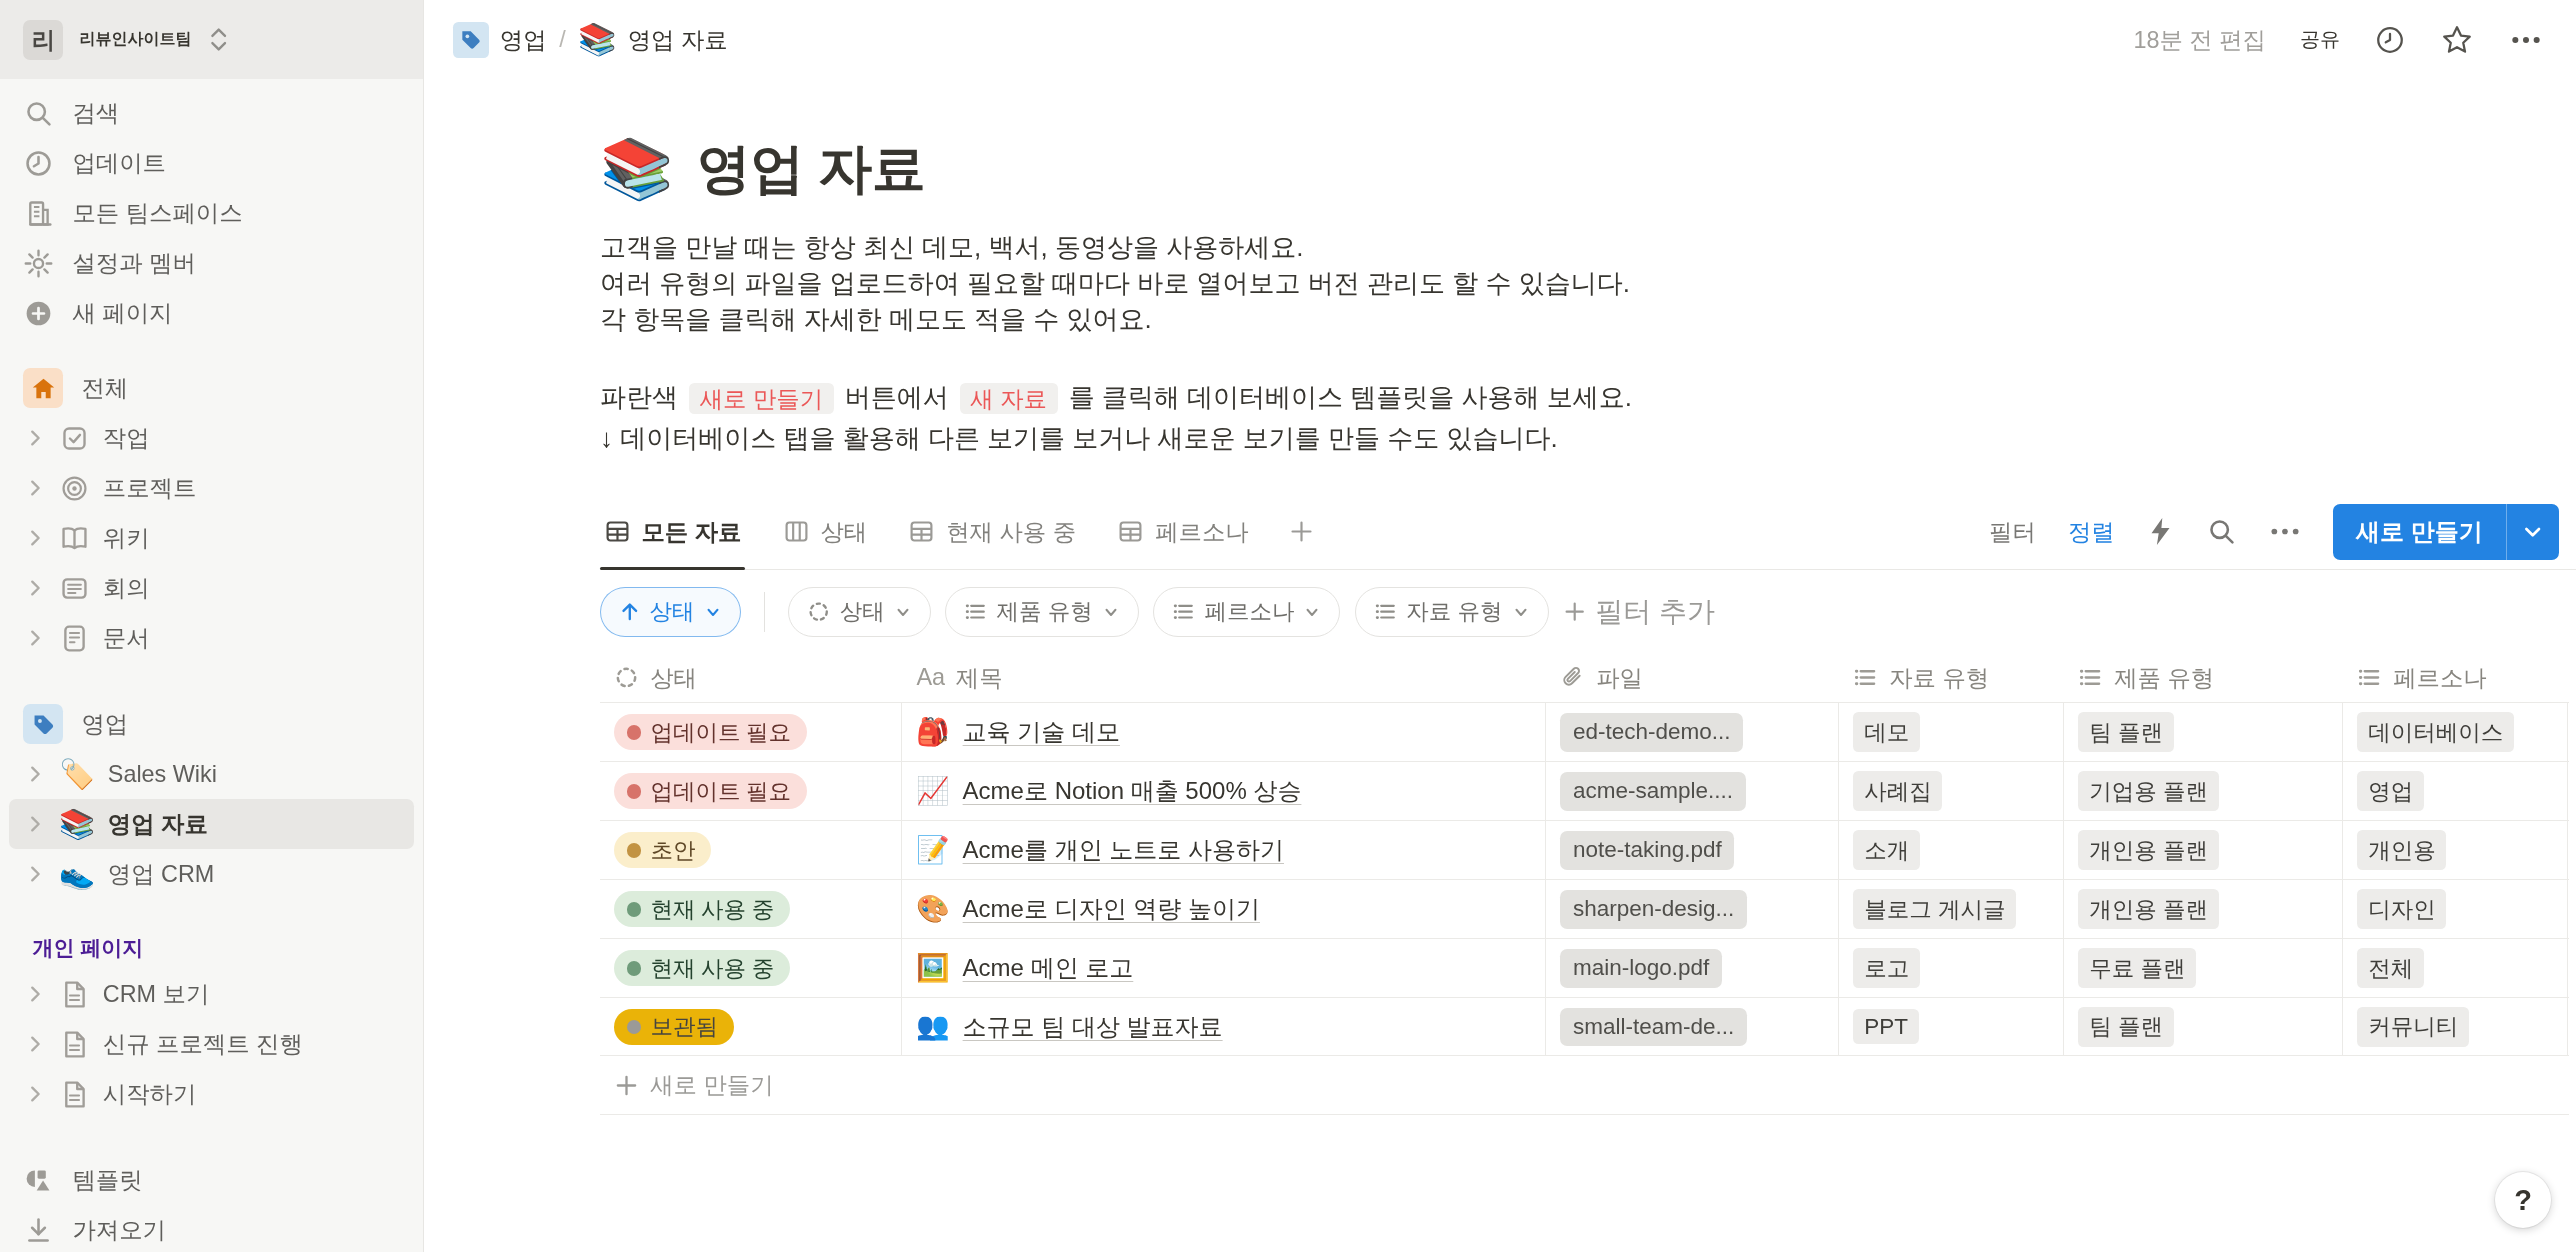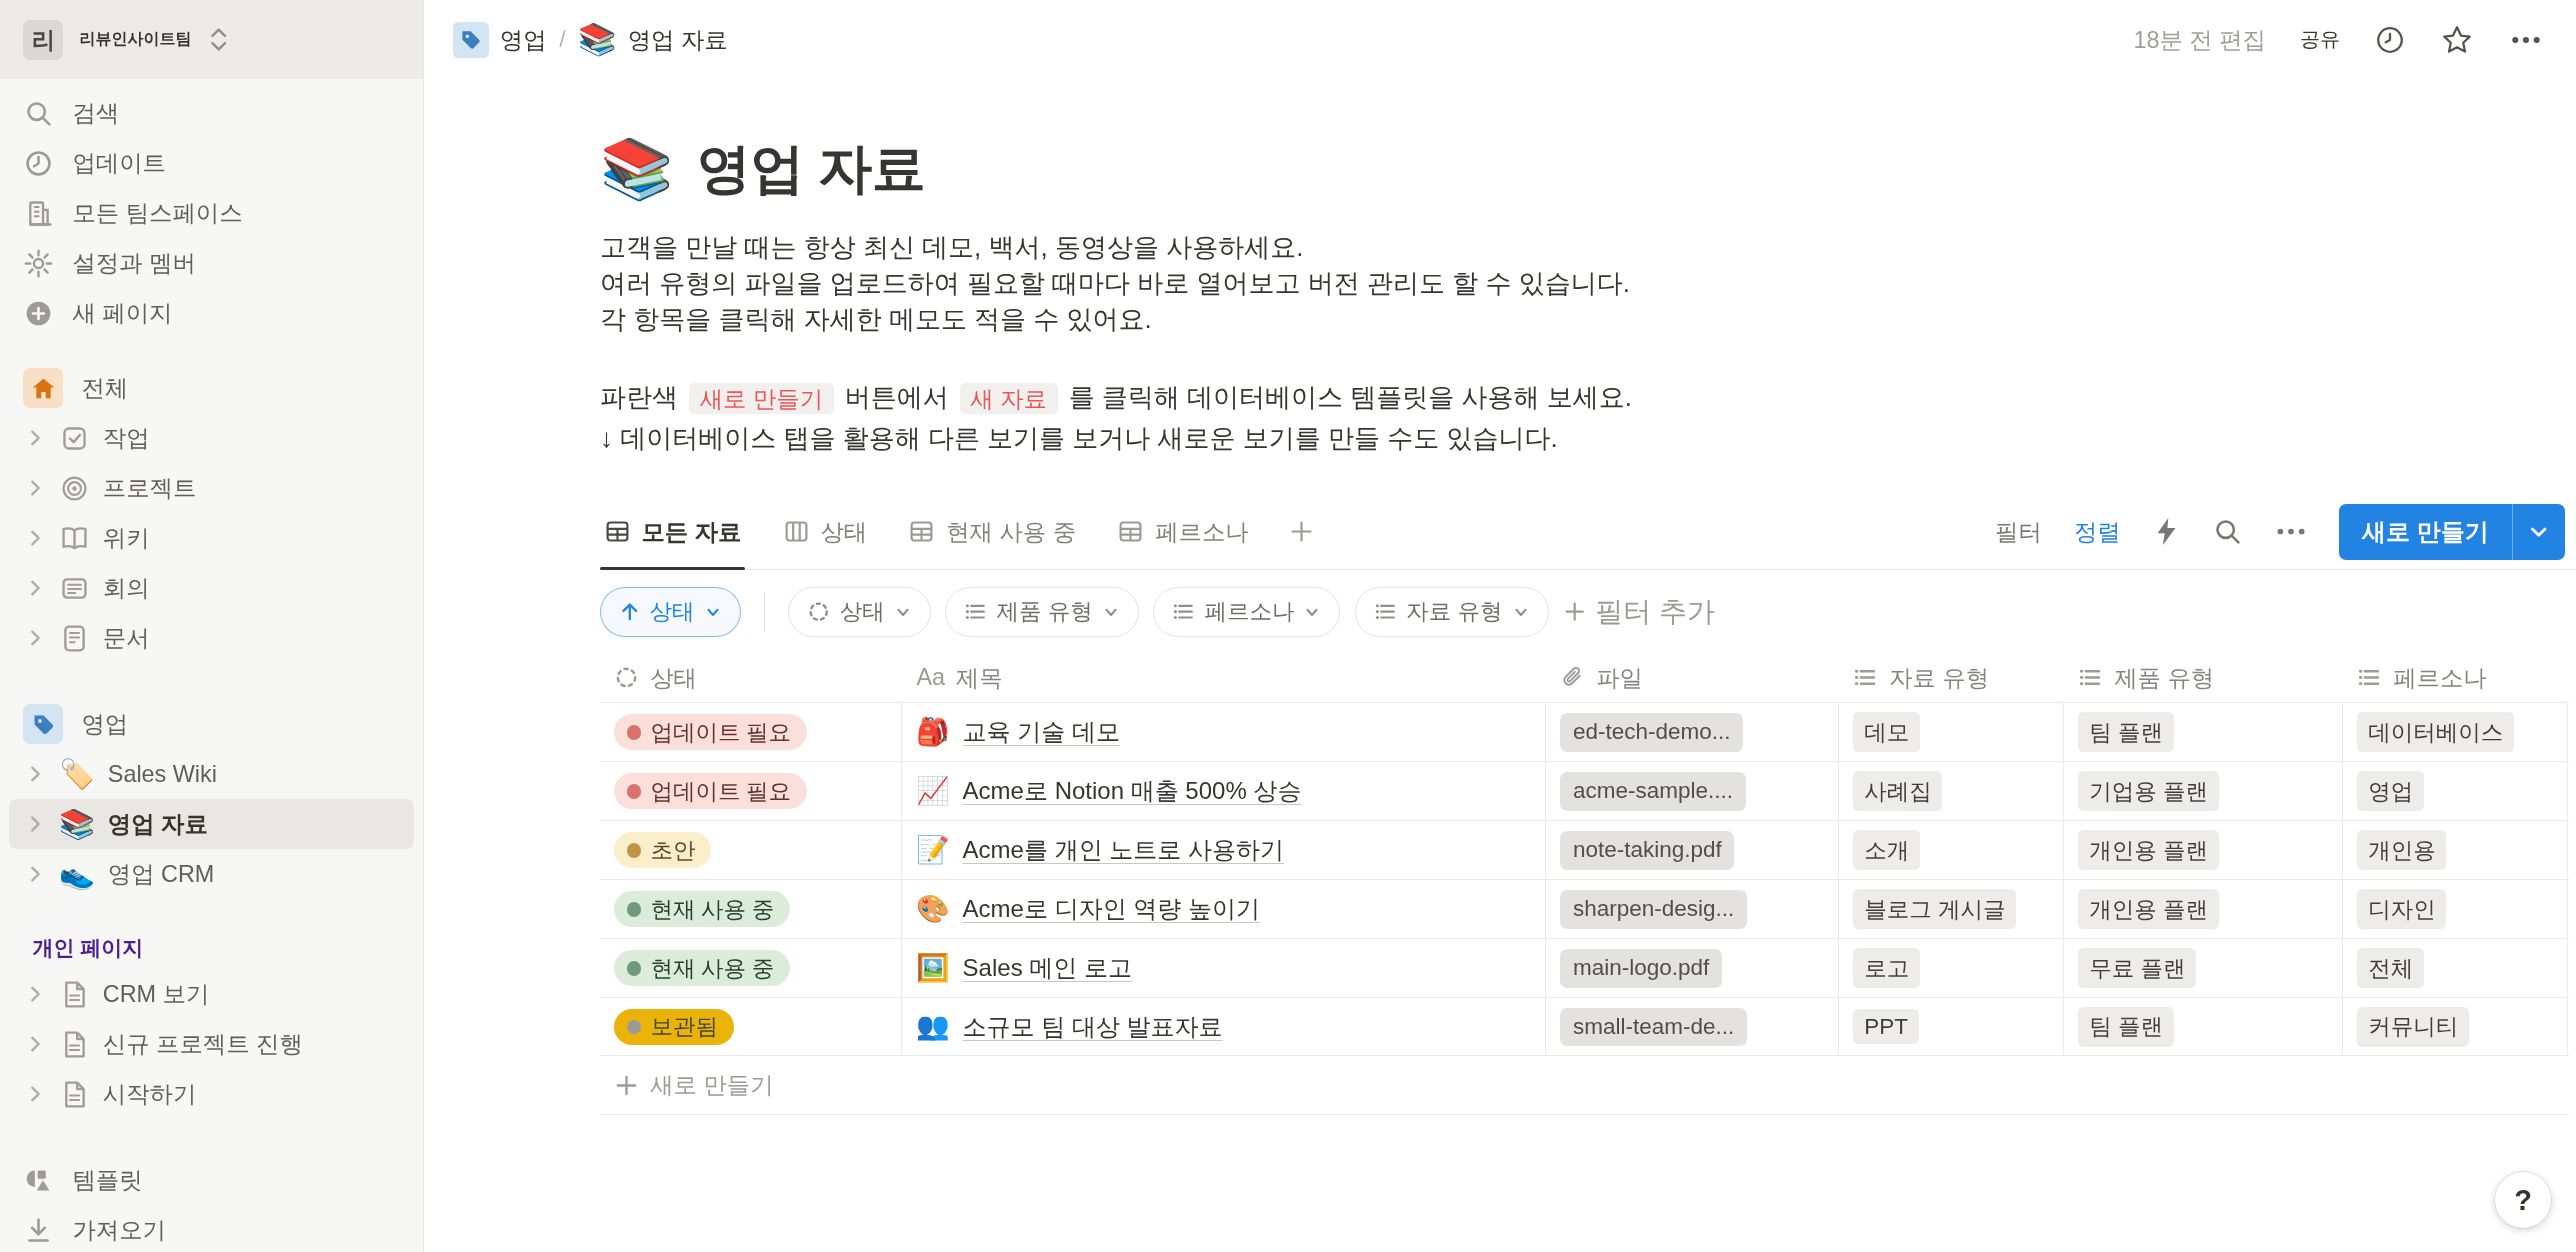--- a/index.html
+++ b/index.html
@@ -61,21 +61,21 @@
   .title-emoji { font-size:59px; line-height:1; }
   .page-title { font-size:54px; font-weight:700; letter-spacing:-0.5px; }
 
   .desc { margin-top:23.4px; font-size:26px; line-height:36px; color:#37352f; }
   .callout { margin-top:40px; font-size:26px; line-height:40px; color:#37352f; }
   .code-chip { background:#f1f0ee; color:#eb5757; border-radius:5.4px; padding:2.7px 10.8px;
     font-size:23.4px; margin:0 3.6px; white-space:nowrap; }
 
   
   .tabbar { display:flex; align-items:center; height:76px; margin-top:36px;
-    border-bottom:0.9px solid #e9e8e5; padding-right:11px; position:relative; }
+    border-bottom:0.9px solid #e9e8e5; padding-right:17px; position:relative; }
   .tab { display:flex; align-items:center; gap:10.8px; font-size:23.4px; color:#82817d;
     height:100%; padding:0 3.6px; margin-right:34px; cursor:pointer; position:relative; }
   .tab .ic { color:#9b9a96; }
   .tab.active { color:#37352f; font-weight:600; }
   .tab.active .ic { color:#4b4944; }
   .tab.active::after { content:""; position:absolute; left:0; right:0; bottom:-0.9px; height:3.6px; background:#37352f; border-radius:1.8px; }
   .tab-add { color:#9b9a97; margin-left:1.8px; cursor:pointer; }
 
   .tab-actions { margin-left:auto; display:flex; align-items:center; gap:32px; }
   .tab-action { font-size:23.4px; color:#787774; cursor:pointer; }
@@ -779,21 +779,21 @@
         <div class="trow">
           <div class="td">
               <span class="pill green">
                 <span class="dot"></span>
                 <span>현재 사용 중</span>
               </span>
             </div>
           <div class="td">
               <span class="row-title">
                 <span class="row-emoji">🖼️</span>
-                <span class="row-text">Sales 메인 로고</span>
+                <span class="row-text">Acme 메인 로고</span>
               </span>
             </div>
           <div class="td">
               <span class="file-chip">main-logo.pdf</span>
             </div>
           <div class="td">
               <span class="tag-chip">로고</span>
             </div>
           <div class="td">
               <span class="tag-chip">무료 플랜</span>

